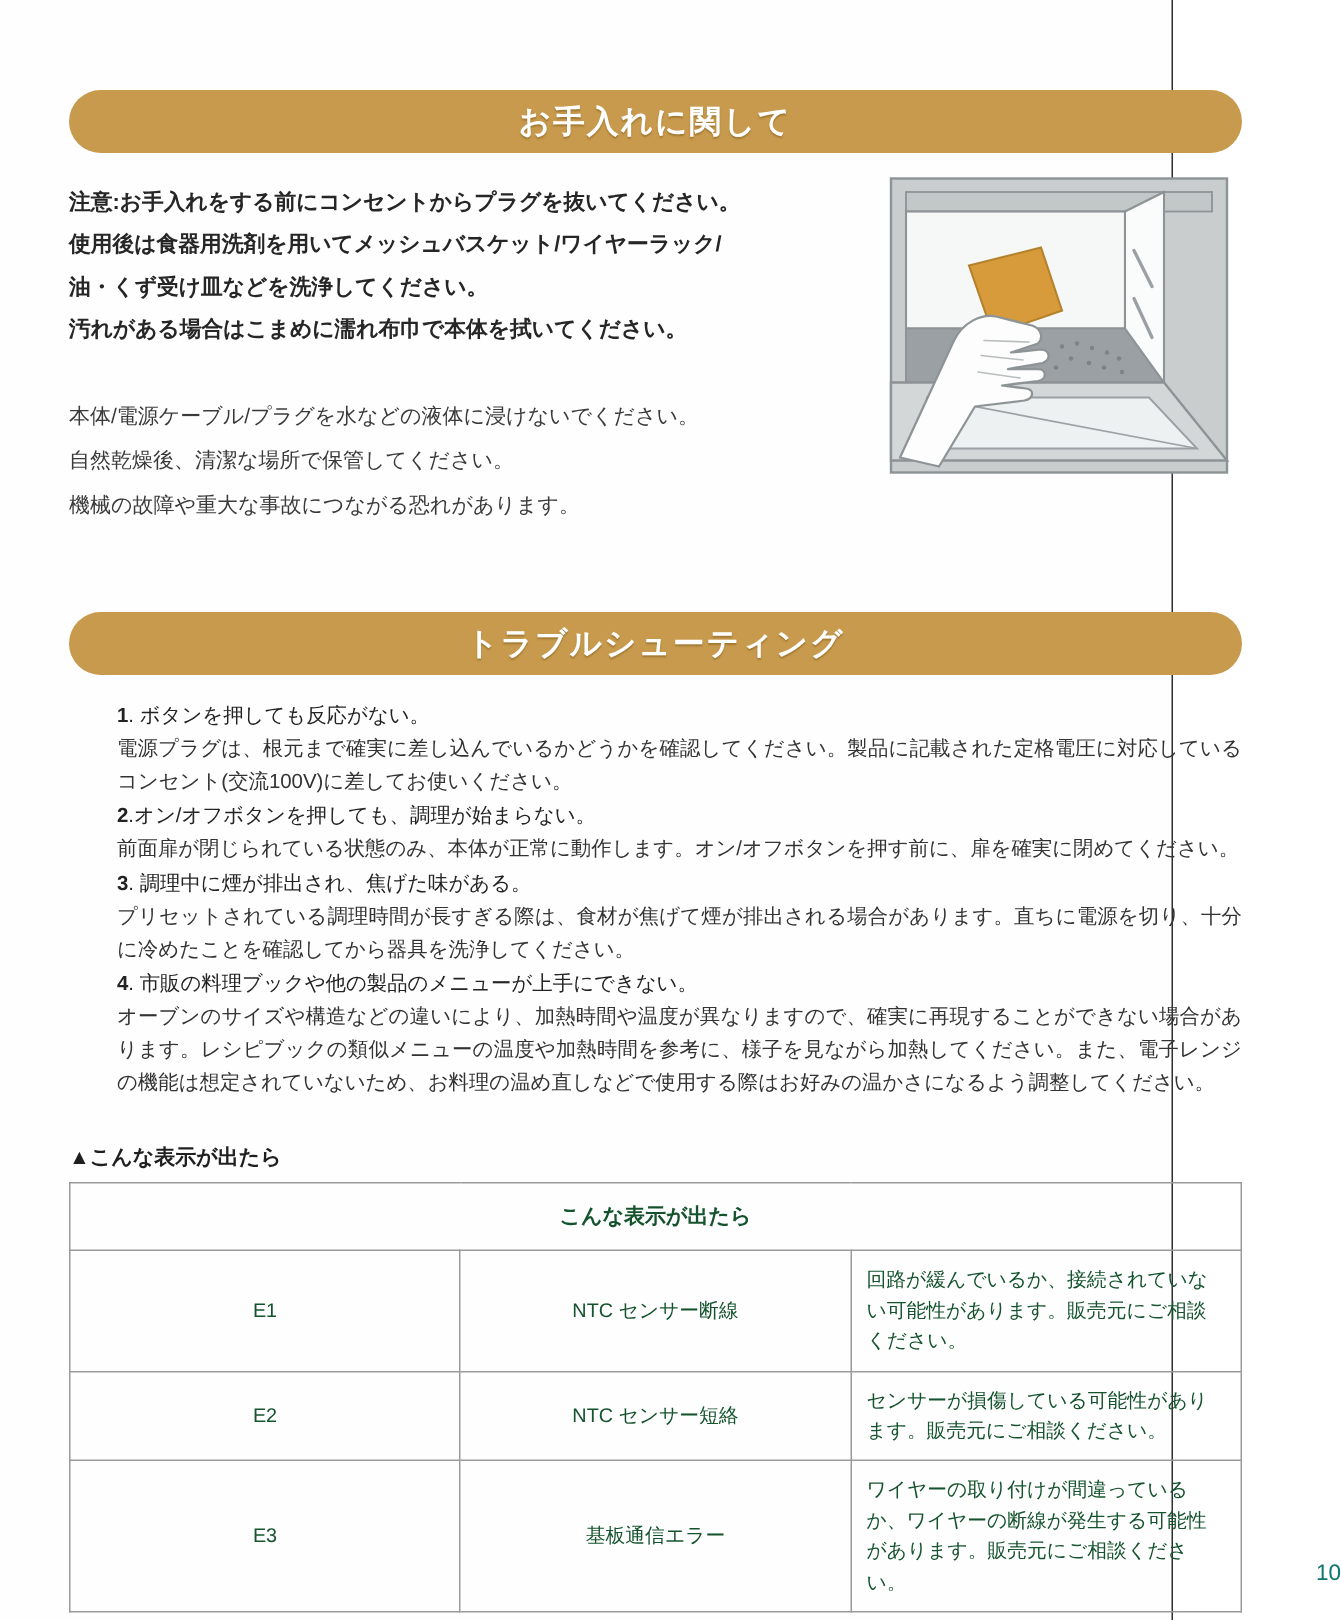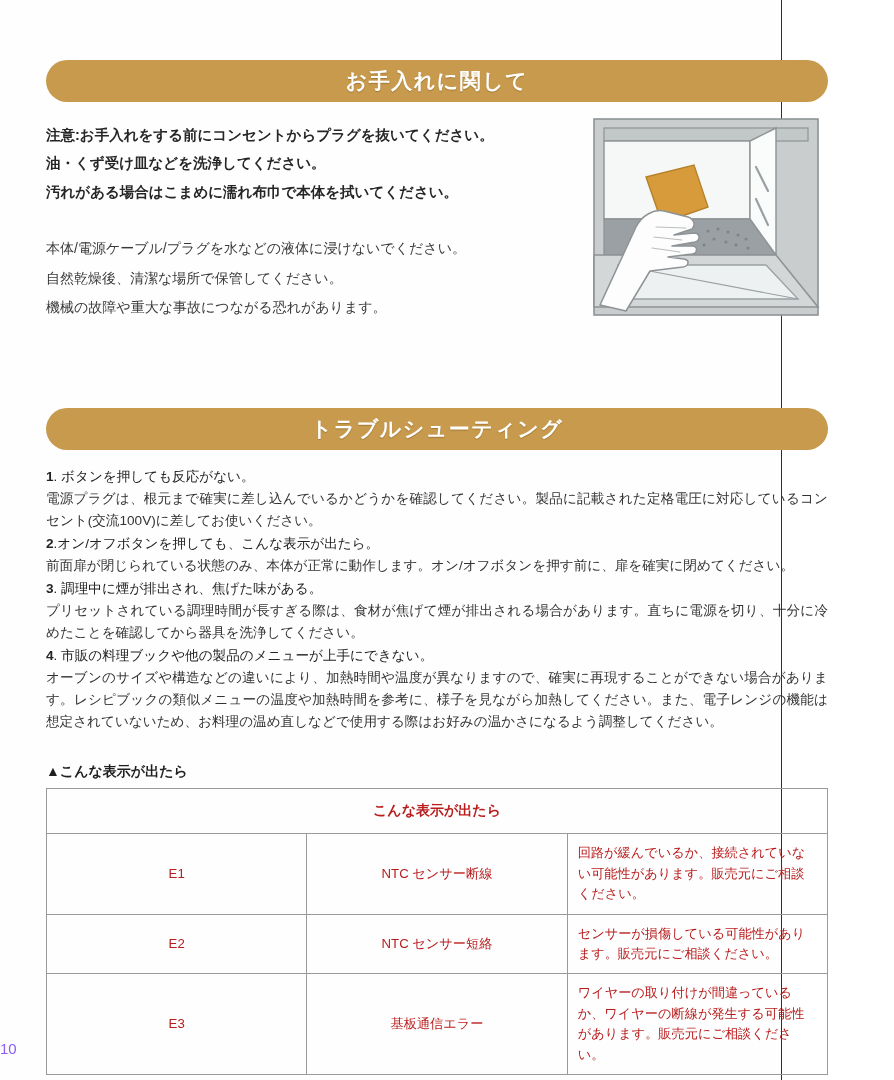--- a/index.html
+++ b/index.html
@@ -91,20 +91,21 @@
     top: -9px;
     width: 240px;
     height: 212px;
   }
   .oven-illustration svg { display: block; width: 100%; height: 100%; }
 
   
   .trouble-wrap { margin-top: 44px; }
   .trouble-list {
     margin-top: 16px;
+    margin-left: 32px;
   }
   .tr-q {
     font-size: 13.6px;
     line-height: 1.62;
     margin: 0;
     color: #232323;
   }
   .tr-q .num { font-weight: bold; }
   .tr-a {
     font-size: 13.6px;
@@ -124,21 +125,21 @@
   }
   table.err {
     border-collapse: collapse;
     width: 100%;
     table-layout: fixed;
   }
   table.err th, table.err td {
     border: 1px solid #9a9a9a;
     padding: 9px 10px;
     font-size: 13.2px;
-    color: #b91c1c;
+    color: #14532d;
     vertical-align: middle;
     line-height: 1.55;
   }
   table.err thead th {
     text-align: center;
     font-weight: bold;
     height: 26px;
     font-size: 14px;
   }
   td.c-code { text-align: center; width: 60px; }
@@ -146,41 +147,42 @@
   td.c-desc { text-align: left; }
   tr.r1 td, tr.r2 td { height: 22px; }
   tr.r3 td { height: 54px; }
 
   
   .page-number {
     position: absolute;
     left: 0;
     top: 1040px;
     width: 894px;
-    text-align: left;
+    text-align: right;
     font-size: 15px;
-    color: #8b5cf6;
+    color: #0f766e;
   }
 </style>
 </head>
 <body>
 
 <div class="page">
 
   <div class="right-edge-rule"></div>
 
   <div class="content">
 
     <div class="banner" id="banner-care">お手入れに関して</div>
 
     <div class="care-body">
 
       <div class="care-text-col">
         <div class="care-bold">
           <p>注意:お手入れをする前にコンセントからプラグを抜いてください。</p>
+          <p>使用後は食器用洗剤を用いてメッシュバスケット/ワイヤーラック/</p>
           <p>油・くず受け皿などを洗浄してください。</p>
           <p>汚れがある場合はこまめに濡れ布巾で本体を拭いてください。</p>
         </div>
         <div class="care-normal">
           <p>本体/電源ケーブル/プラグを水などの液体に浸けないでください。</p>
           <p>自然乾燥後、清潔な場所で保管してください。</p>
           <p>機械の故障や重大な事故につながる恐れがあります。</p>
         </div>
       </div>
 
@@ -236,21 +238,21 @@
     </div>
 
     <div class="trouble-wrap">
       <div class="banner" id="banner-trouble">トラブルシューティング</div>
 
       <div class="trouble-list">
 
         <p class="tr-q"><span class="num">1</span><span>. ボタンを押しても反応がない。</span></p>
         <p class="tr-a">電源プラグは、根元まで確実に差し込んでいるかどうかを確認してください。製品に記載された定格電圧に対応しているコンセント(交流100V)に差してお使いください。</p>
 
-        <p class="tr-q"><span class="num">2</span><span>.オン/オフボタンを押しても、こんな表示が出たら。</span></p>
+        <p class="tr-q"><span class="num">2</span><span>.オン/オフボタンを押しても、調理が始まらない。</span></p>
         <p class="tr-a">前面扉が閉じられている状態のみ、本体が正常に動作します。オン/オフボタンを押す前に、扉を確実に閉めてください。</p>
 
         <p class="tr-q"><span class="num">3</span><span>. 調理中に煙が排出され、焦げた味がある。</span></p>
         <p class="tr-a">プリセットされている調理時間が長すぎる際は、食材が焦げて煙が排出される場合があります。直ちに電源を切り、十分に冷めたことを確認してから器具を洗浄してください。</p>
 
         <p class="tr-q"><span class="num">4</span><span>. 市販の料理ブックや他の製品のメニューが上手にできない。</span></p>
         <p class="tr-a">オーブンのサイズや構造などの違いにより、加熱時間や温度が異なりますので、確実に再現することができない場合があります。レシピブックの類似メニューの温度や加熱時間を参考に、様子を見ながら加熱してください。また、電子レンジの機能は想定されていないため、お料理の温め直しなどで使用する際はお好みの温かさになるよう調整してください。</p>
 
       </div>
     </div>

